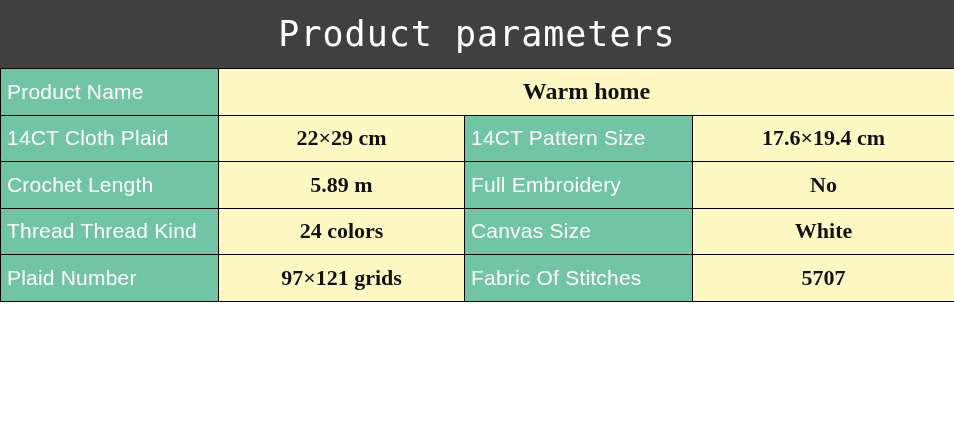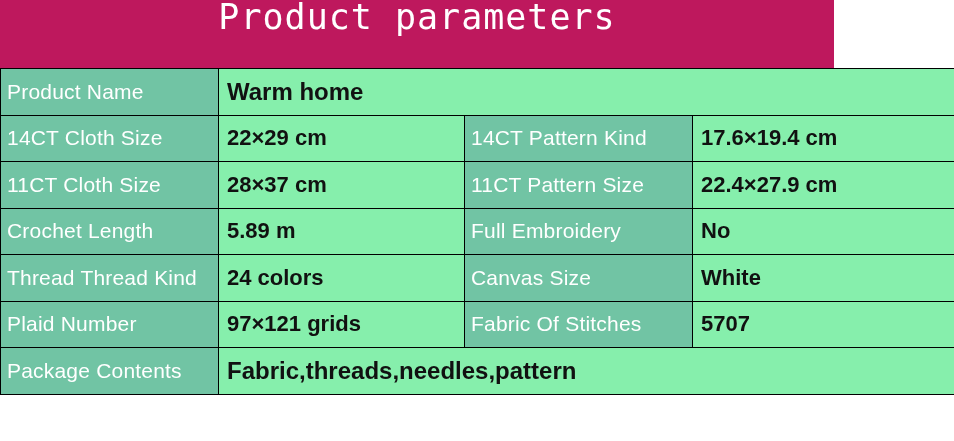--- a/index.html
+++ b/index.html
@@ -17,24 +17,25 @@
     height: 441px;
     background: #ffffff;
     overflow: hidden;
   }
 
   
   .title-bar {
     position: absolute;
     left: 0;
     top: 0;
-    width: 834px;
+    width: 954px;
     height: 68px;
-    background: #be185d;
+    background: #404040;
     display: flex;
+    align-items: center;
     justify-content: center;
   }
   .title-text {
     font-family: "DejaVu Sans Mono", monospace;
     font-size: 35px;
     font-weight: 400;
     letter-spacing: 1px;
     color: #ffffff;
     line-height: 1;
     white-space: nowrap;
@@ -68,25 +69,26 @@
     font-family: "Liberation Sans", sans-serif;
     font-size: 21px;
     font-weight: 400;
     letter-spacing: 0.2px;
     text-align: left;
     padding-left: 6px;
   }
 
   
   td.value {
-    background: #86efac;
+    background: #fef9c3;
     color: #111111;
-    font-family: Liberation Sans, sans-serif;
+    font-family: Liberation Serif, serif;
     font-size: 22px;
     font-weight: bold;
+    text-align: center;
   }
 
   td.value.wide { font-size: 24px; }
 
   
   .c1 { width: 218px; }
   .c2 { width: 246px; }
   .c3 { width: 228px; }
   .c4 { width: 262px; }
 </style>
@@ -108,32 +110,26 @@
     </colgroup>
     <tbody>
 
       <tr>
         <td class="label">Product  Name</td>
         <td class="value wide" colspan="3">Warm home</td>
       </tr>
 
 
       <tr>
-        <td class="label">14CT  Cloth  Size</td>
+        <td class="label">14CT  Cloth  Plaid</td>
         <td class="value">22×29 cm</td>
-        <td class="label">14CT  Pattern  Kind</td>
+        <td class="label">14CT  Pattern  Size</td>
         <td class="value">17.6×19.4 cm</td>
       </tr>
 
-      <tr>
-        <td class="label">11CT  Cloth  Size</td>
-        <td class="value">28×37 cm</td>
-        <td class="label">11CT  Pattern  Size</td>
-        <td class="value">22.4×27.9 cm</td>
-      </tr>
 
       <tr>
         <td class="label">Crochet  Length</td>
         <td class="value">5.89 m</td>
         <td class="label">Full  Embroidery</td>
         <td class="value">No</td>
       </tr>
 
       <tr>
         <td class="label">Thread Thread Kind</td>
@@ -142,21 +138,17 @@
         <td class="value">White</td>
       </tr>
 
       <tr>
         <td class="label">Plaid   Number</td>
         <td class="value">97×121 grids</td>
         <td class="label">Fabric Of  Stitches</td>
         <td class="value">5707</td>
       </tr>
 
-      <tr>
-        <td class="label">Package  Contents</td>
-        <td class="value wide" colspan="3">Fabric,threads,needles,pattern</td>
-      </tr>
 
     </tbody>
   </table>
 
 </div>
 
 </body></html>

